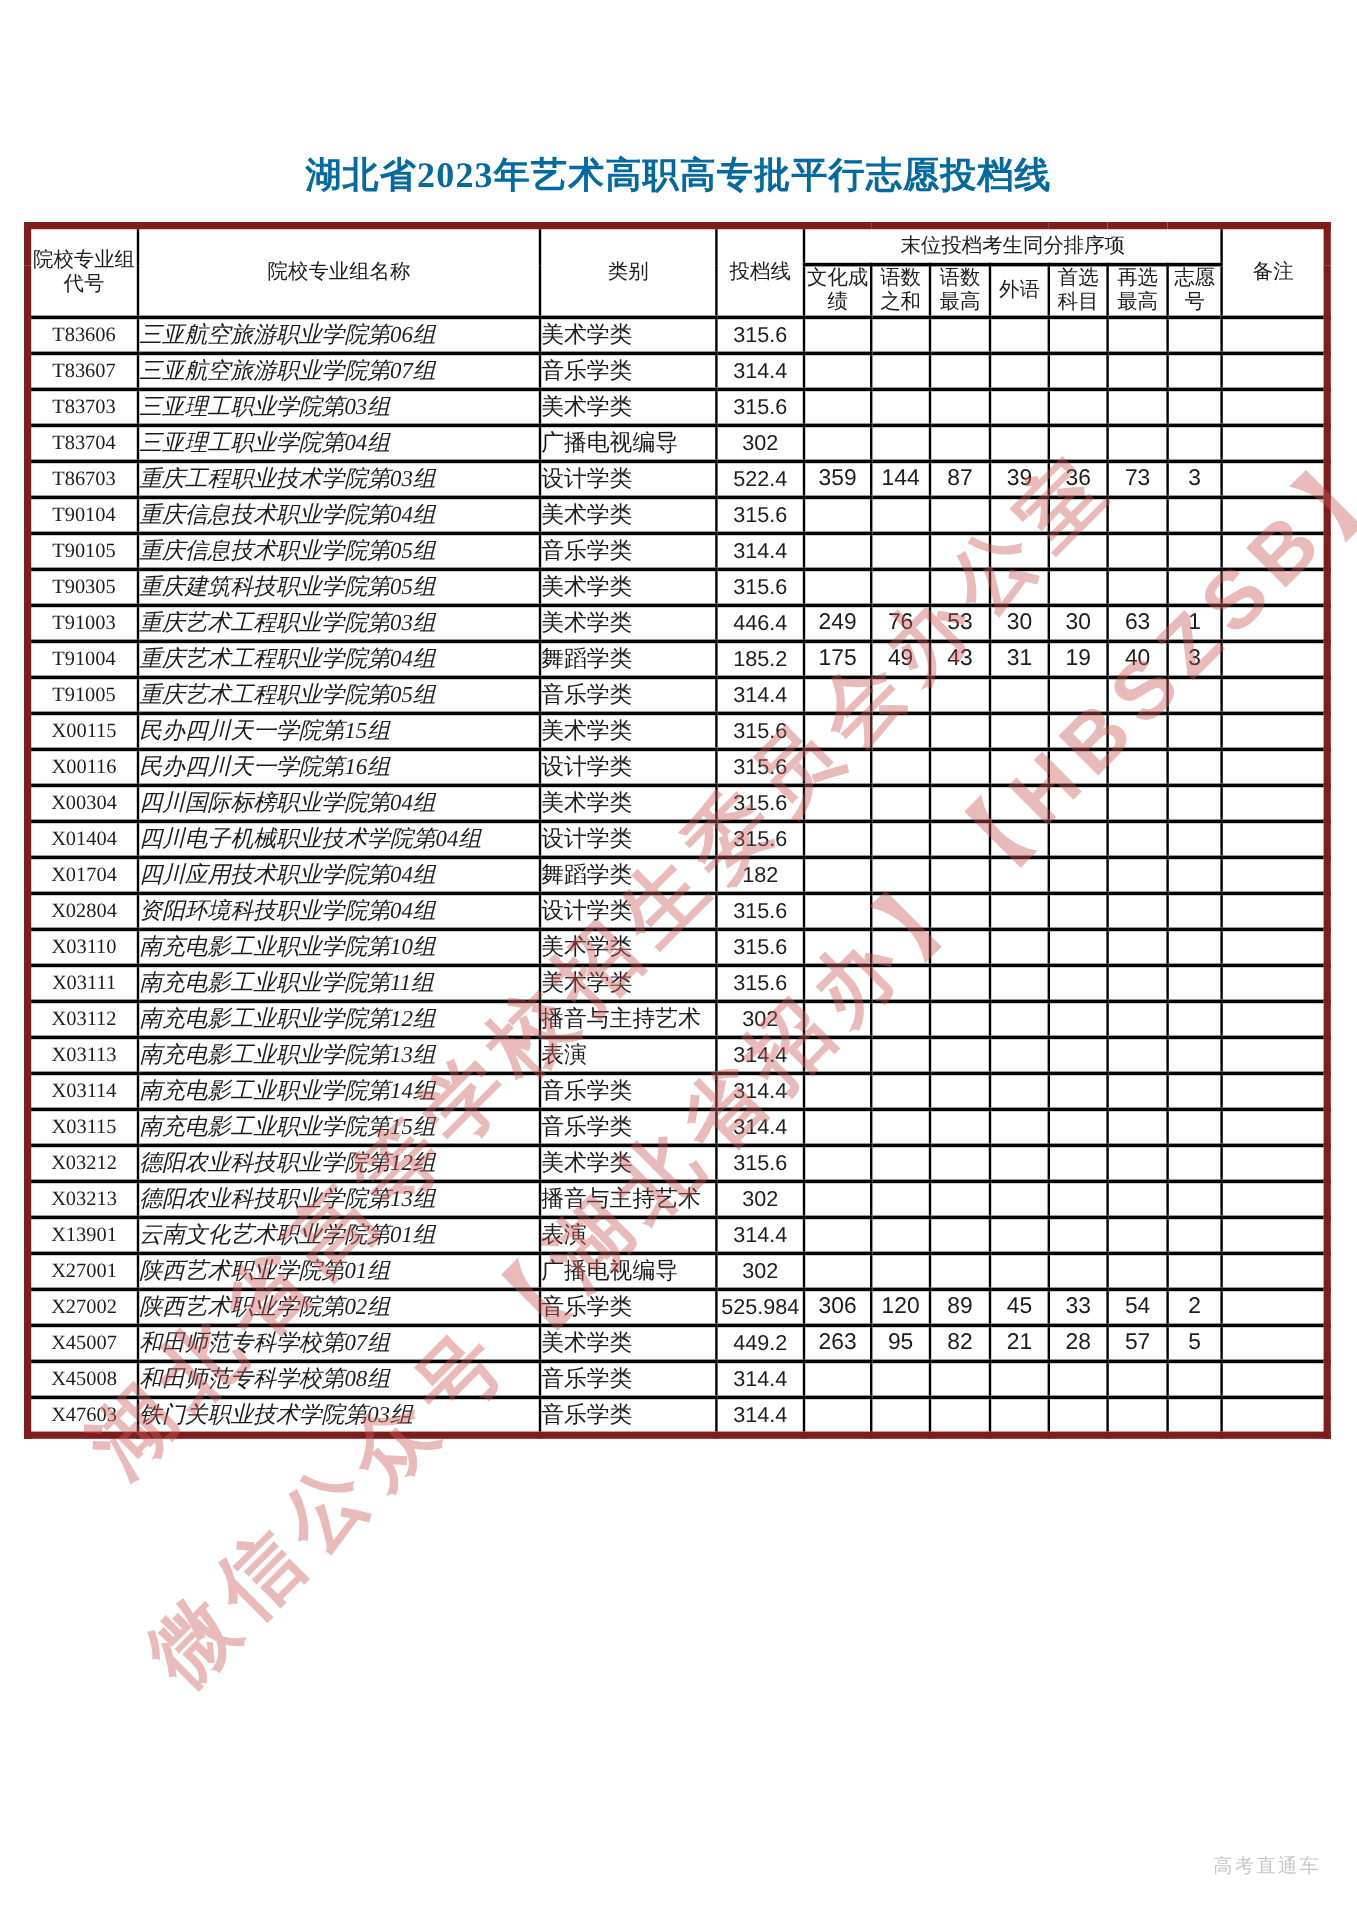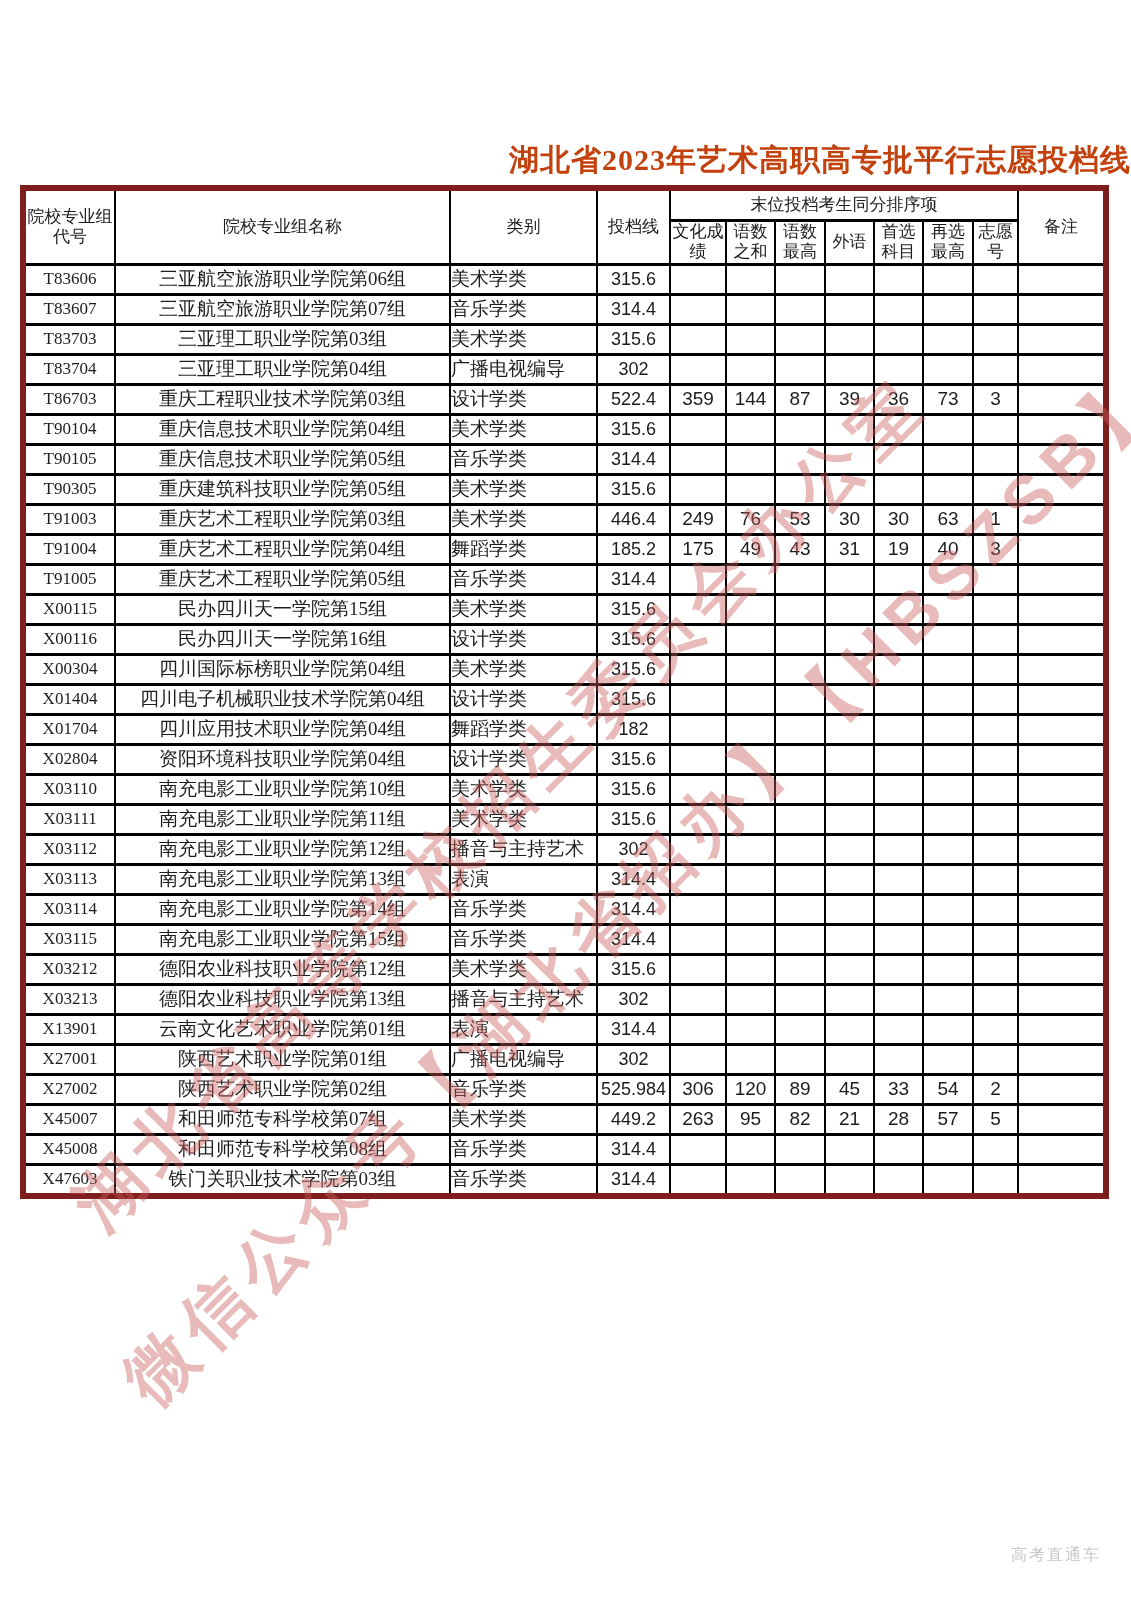--- a/index.html
+++ b/index.html
@@ -1,38 +1,38 @@
 <!DOCTYPE html>
 <html><head>
 <meta charset="utf-8">
 <style>
   html,body{margin:0;padding:0;}
   body{
     width:1131px;height:1600px;position:relative;background:#ffffff;
     font-family:"Liberation Serif", serif;color:#1c1c1c;overflow:hidden;
   }
   .title{
-    position:absolute;top:140px;left:0;width:100%;text-align:right;
-    font-size:30px;font-weight:bold;letter-spacing:1px;color:#c2410c;
+    position:absolute;top:126px;left:0;width:100%;text-align:center;
+    font-size:30px;font-weight:bold;letter-spacing:1px;color:#0369a1;
   }
   table.main{
     position:absolute;top:185px;left:20px;width:1083px;
     border-collapse:collapse;table-layout:fixed;
   }
   table.main th, table.main td{
     border:2px solid #000;border-top-width:3px;border-bottom-width:3px;
     padding:0;vertical-align:middle;overflow:hidden;
   }
   table.main{border:6px solid #7f1d1d;}
   th{font-weight:normal;font-size:17px;line-height:1.2;text-align:center;}
   tr.hrow1 th{height:28px;}
   tr.hrow2 th{height:40px;}
   tbody td{height:27px;}
   .td-code{text-align:center;font-size:17px;}
-  .td-name{text-align:center;padding-left:8px;font-size:19px;white-space:nowrap;}
+  .td-name{text-align:left;padding-left:8px;font-size:19px;white-space:nowrap;font-style:italic;}
   .td-cat{text-align:left;padding-left:8px;font-size:19px;white-space:nowrap;font-family:Liberation Mono, monospace;}
   .td-num{text-align:center;font-family:"Liberation Sans",sans-serif;font-size:19px;}
   .td-line{font-size:18px;}
   .notes{
     position:absolute;top:1200px;left:20px;width:1090px;
     font-size:17.5px;line-height:1.6;text-align:justify;color:#222;
   }
   .notes p{margin:0;}
   .notes p.note2{text-indent:2em;}
   .brand{

